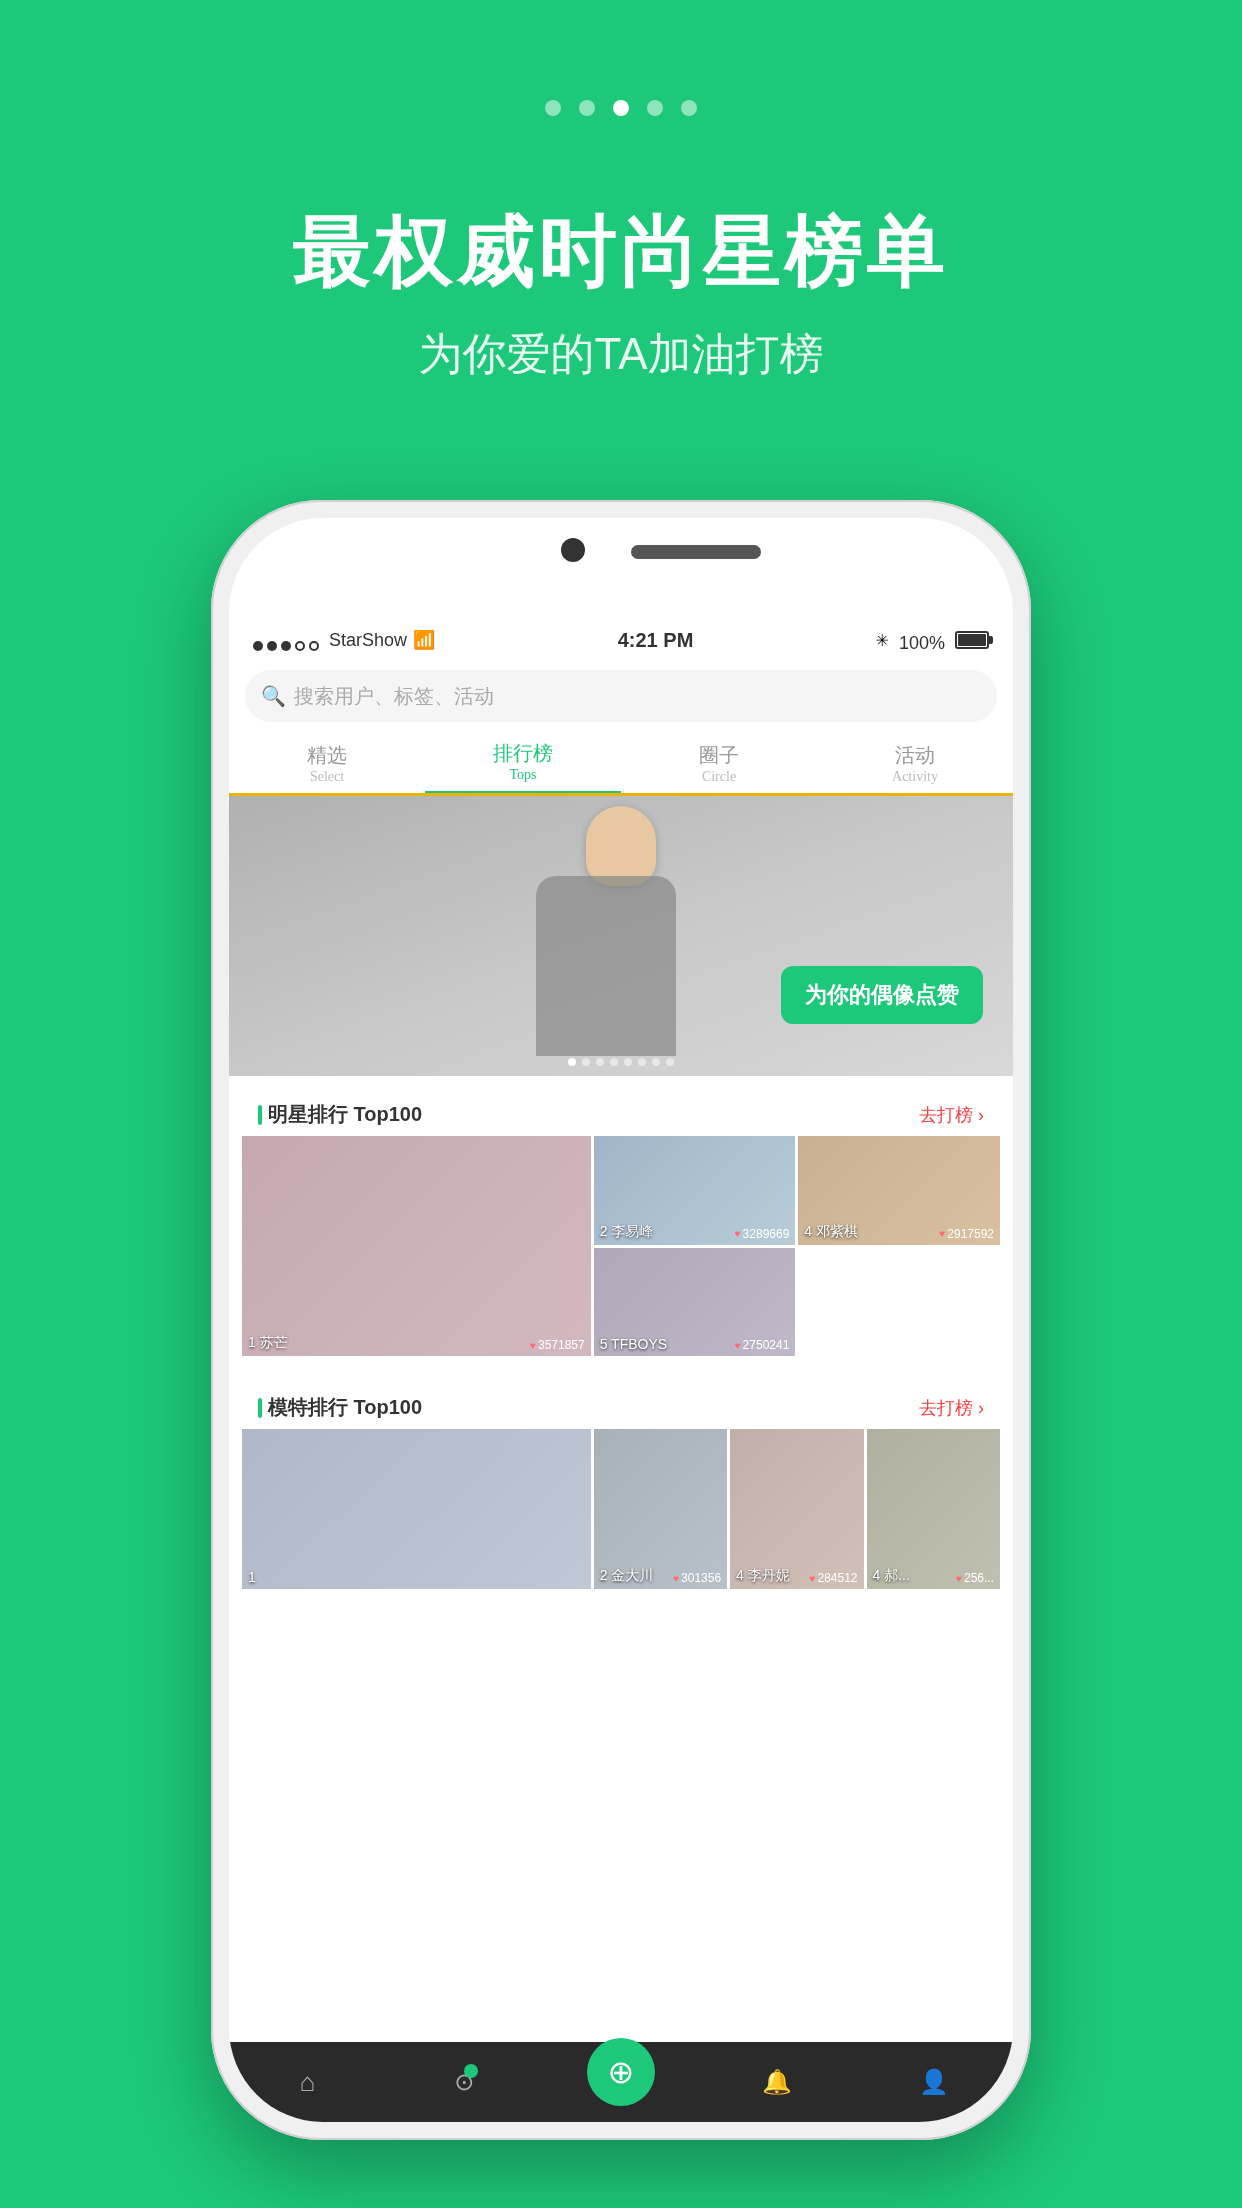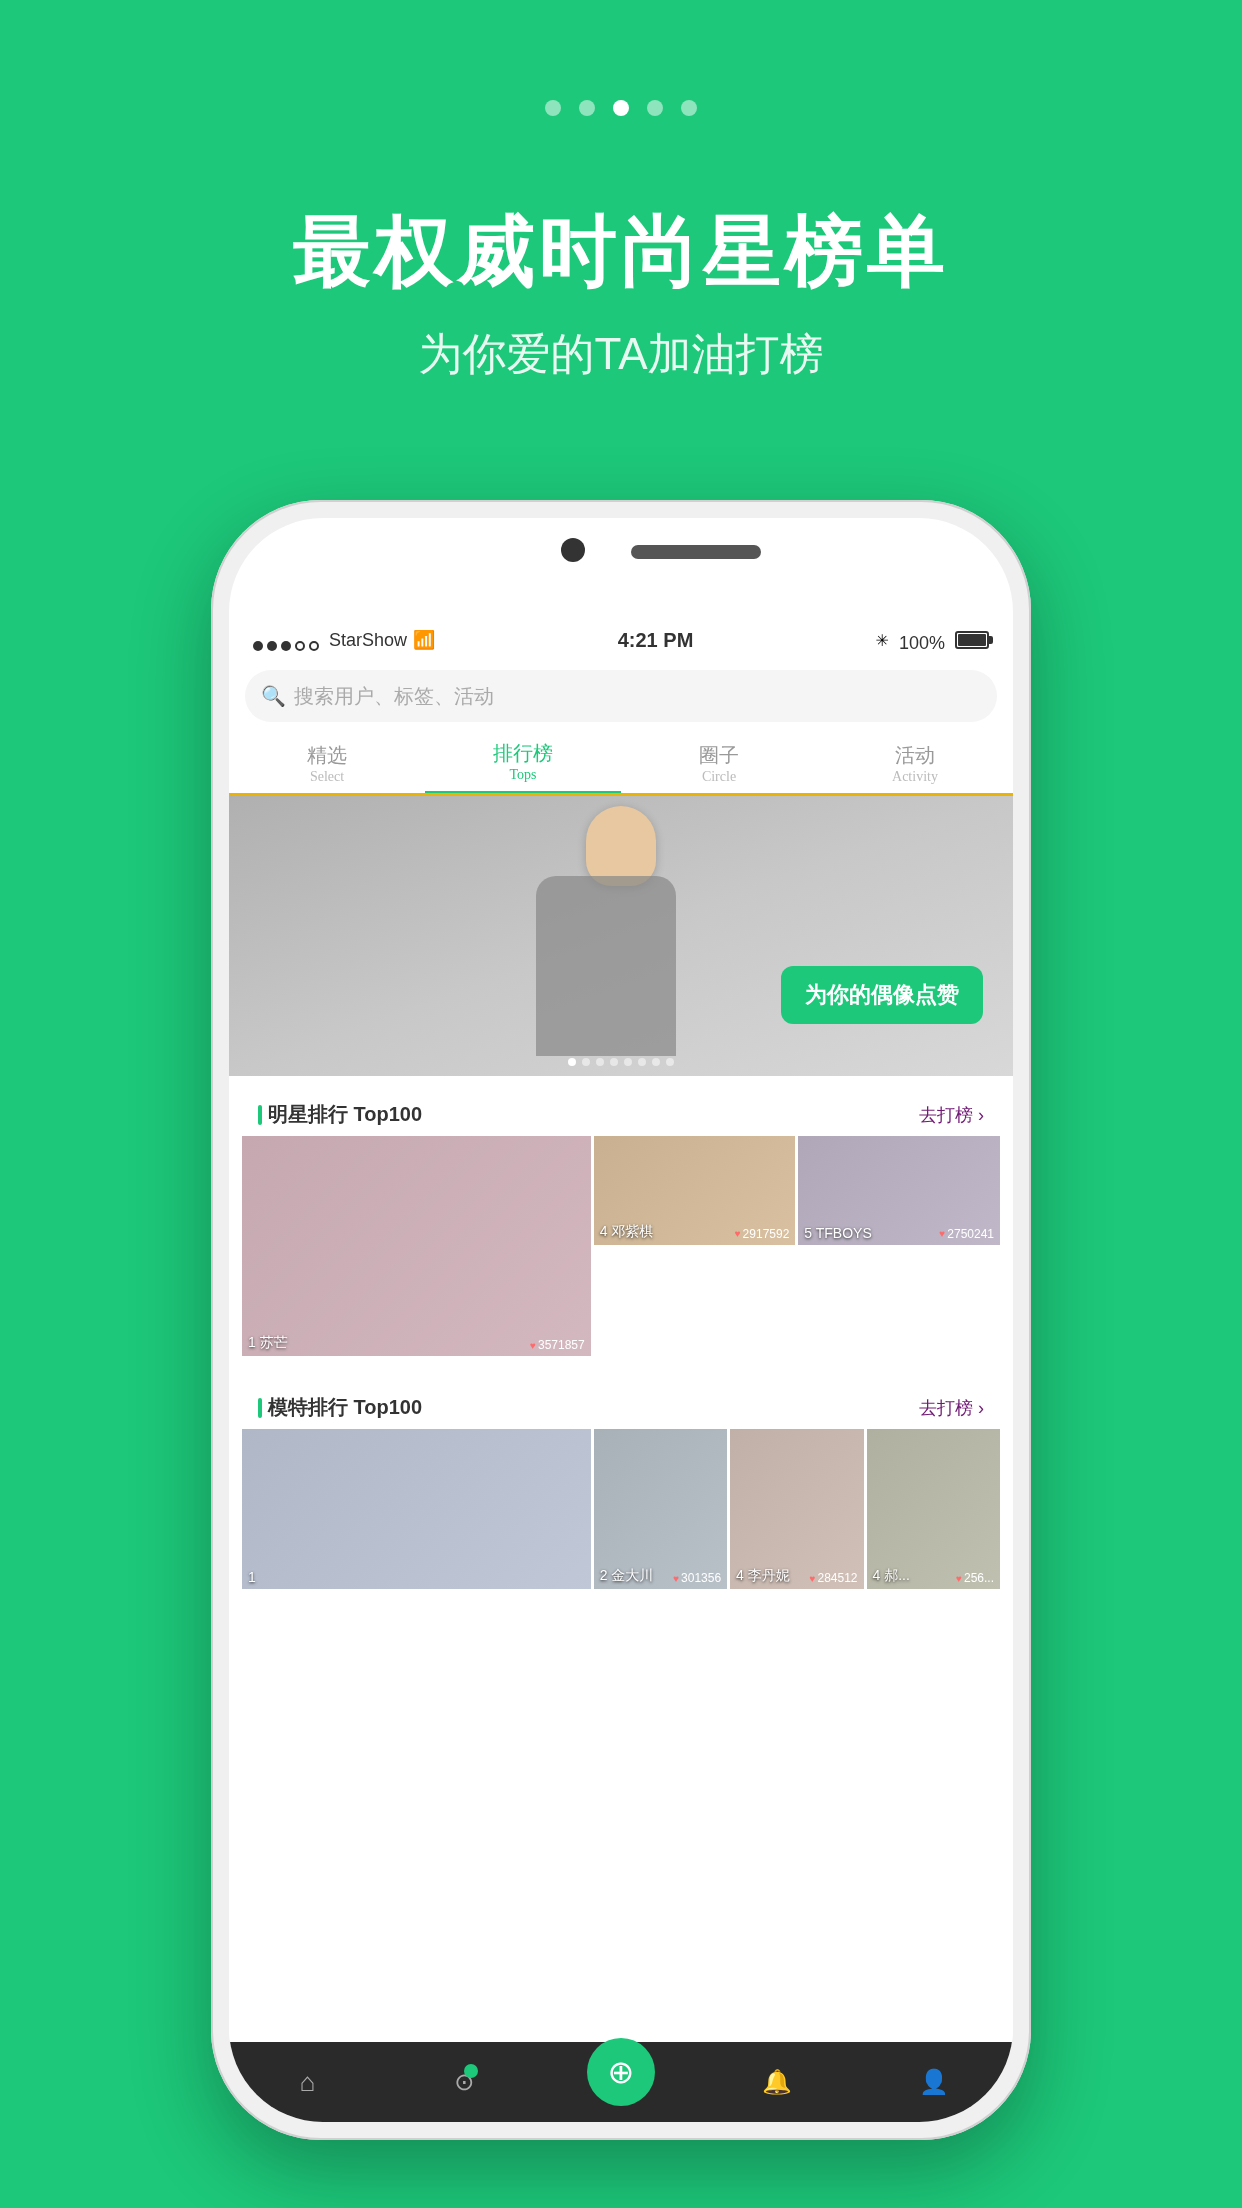--- a/index.html
+++ b/index.html
@@ -317,21 +317,21 @@
     .section-title::before {
       content: '';
       width: 4px;
       height: 20px;
       background: #1DC87A;
       display: inline-block;
       border-radius: 2px;
     }
     .section-link {
       font-size: 18px;
-      color: #701a75;
+      color: #ef4444;
       margin-left: 19px;
     }
     .section-link::after {
       content: ' ›';
     }
 
     
     .ranking-grid {
       display: flex;
       height: 220px;
@@ -574,20 +574,26 @@
           <div class="ranking-grid">
 
             <div class="big-cell" style="background:linear-gradient(135deg, #c5a8b0, #d4b8c0);">
               <div class="cell-label">
                 <span>1</span> <span>苏芒</span>
               </div>
               <div class="cell-count">3571857</div>
             </div>
 
             <div class="small-cells">
+              <div class="small-cell" style="background:linear-gradient(135deg, #a0b5c8, #b8ccd8);">
+                <div class="cell-label">
+                  <span>2</span> <span>李易峰</span>
+                </div>
+                <div class="cell-count">3289669</div>
+              </div>
               <div class="small-cell" style="background:linear-gradient(135deg, #c8b090, #d8c0a0);">
                 <div class="cell-label">
                   <span>4</span> <span>邓紫棋</span>
                 </div>
                 <div class="cell-count">2917592</div>
               </div>
               <div class="small-cell" style="background:linear-gradient(135deg, #b0a8b8, #c0b8c8);">
                 <div class="cell-label">
                   <span>5</span> <span>TFBOYS</span>
                 </div>

